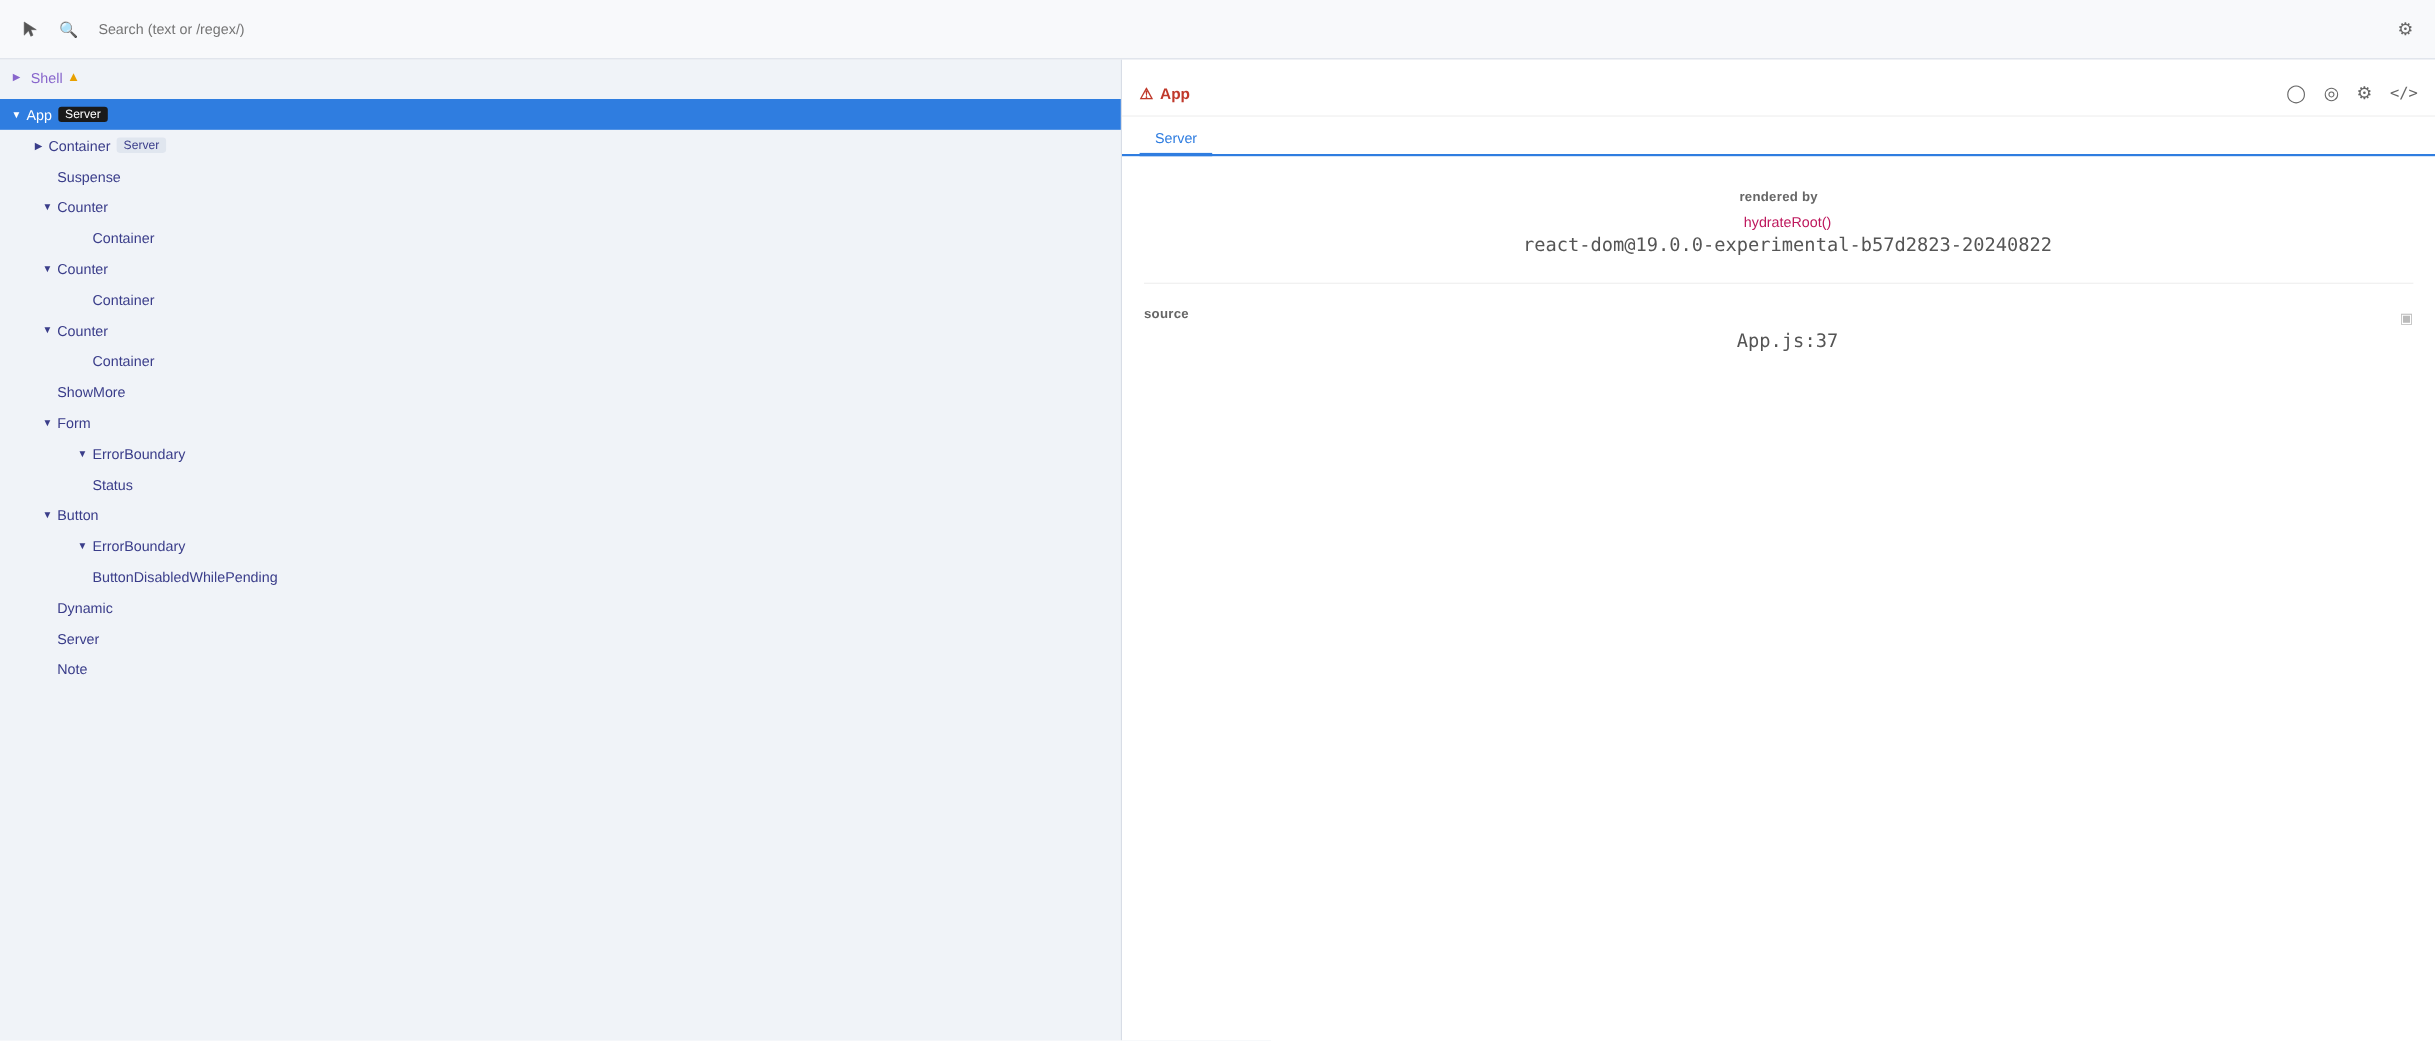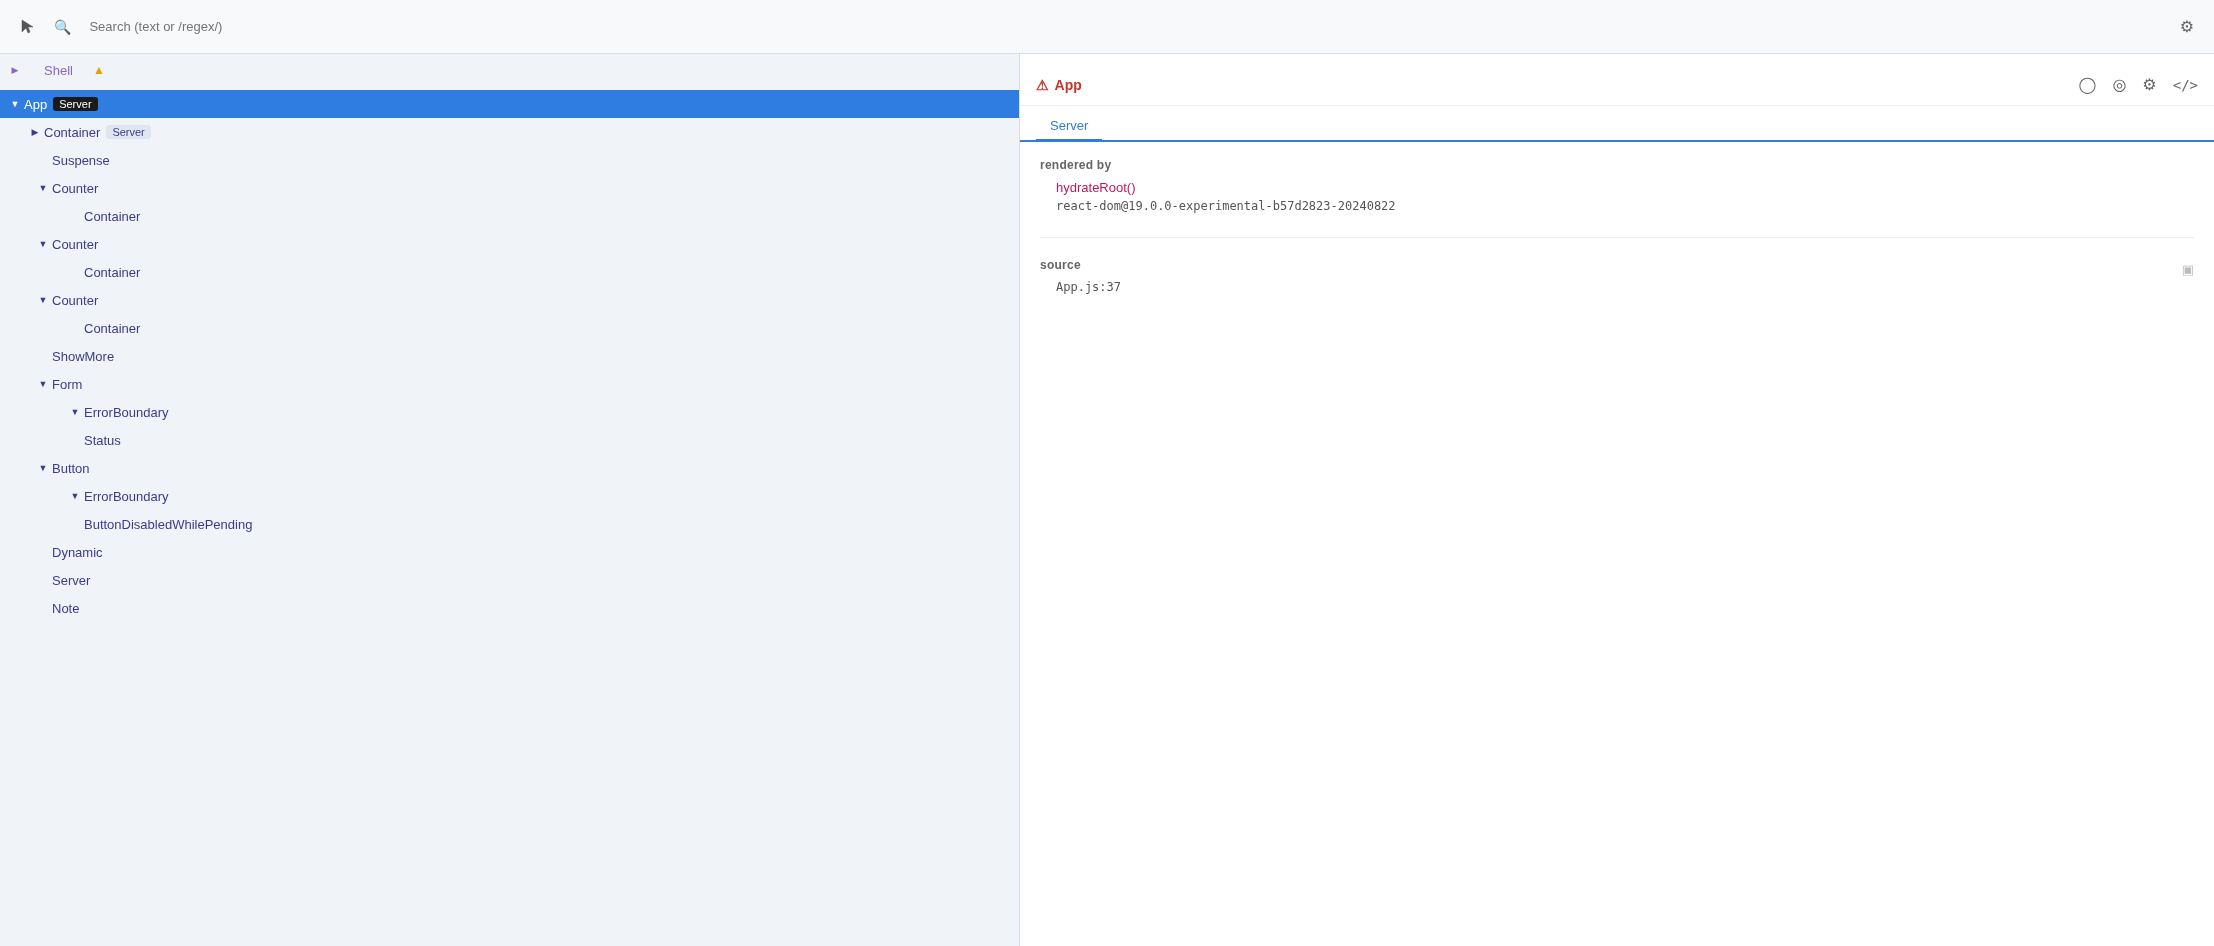--- a/index.html
+++ b/index.html
@@ -184,21 +184,21 @@
     }
 
     
     .shell-header {
       display: flex;
       align-items: center;
       padding: 6px 8px;
       color: #8866cc;
       font-size: 13px;
       font-weight: 500;
-      gap: 20px;
+      gap: 4px;
       min-height: 32px;
     }
 
     .warning-icon {
       color: #e8a000;
       font-size: 12px;
     }
 
     
     .indent-0 { padding-left: 8px; }
@@ -255,21 +255,22 @@
       margin-bottom: -2px;
     }
 
     .tab-item.active {
       border-bottom: 3px solid #2f7de0;
       color: #2f7de0;
       font-weight: 500;
     }
 
     .right-panel-body {
-      padding: 16px 20px;
+      padding: 30px 20px;
+      text-align: center;
     }
 
     .info-section {
       margin-bottom: 24px;
     }
 
     .info-label {
       font-size: 12px;
       color: #666;
       font-weight: 600;
@@ -279,21 +280,21 @@
     }
 
     .info-value {
       font-size: 13px;
       color: #be185d;
       padding-left: 16px;
     }
 
     .info-value.mono {
       font-family: 'SF Mono', 'Consolas', 'Monaco', monospace;
-      font-size: 12px;
+      font-size: 17px;
       color: #555;
     }
 
     .divider {
       border: none;
       border-top: 1px solid #eee;
       margin: 8px 0 16px 0;
     }
   </style>
 </head>

